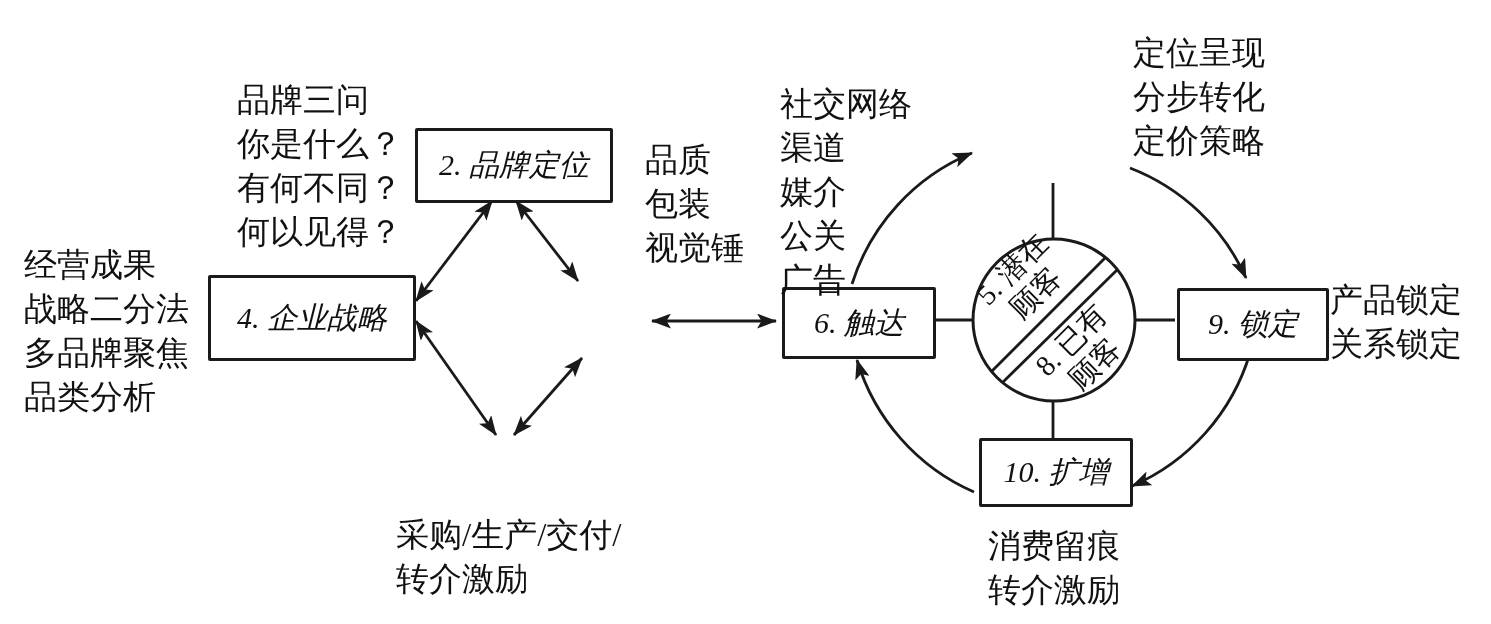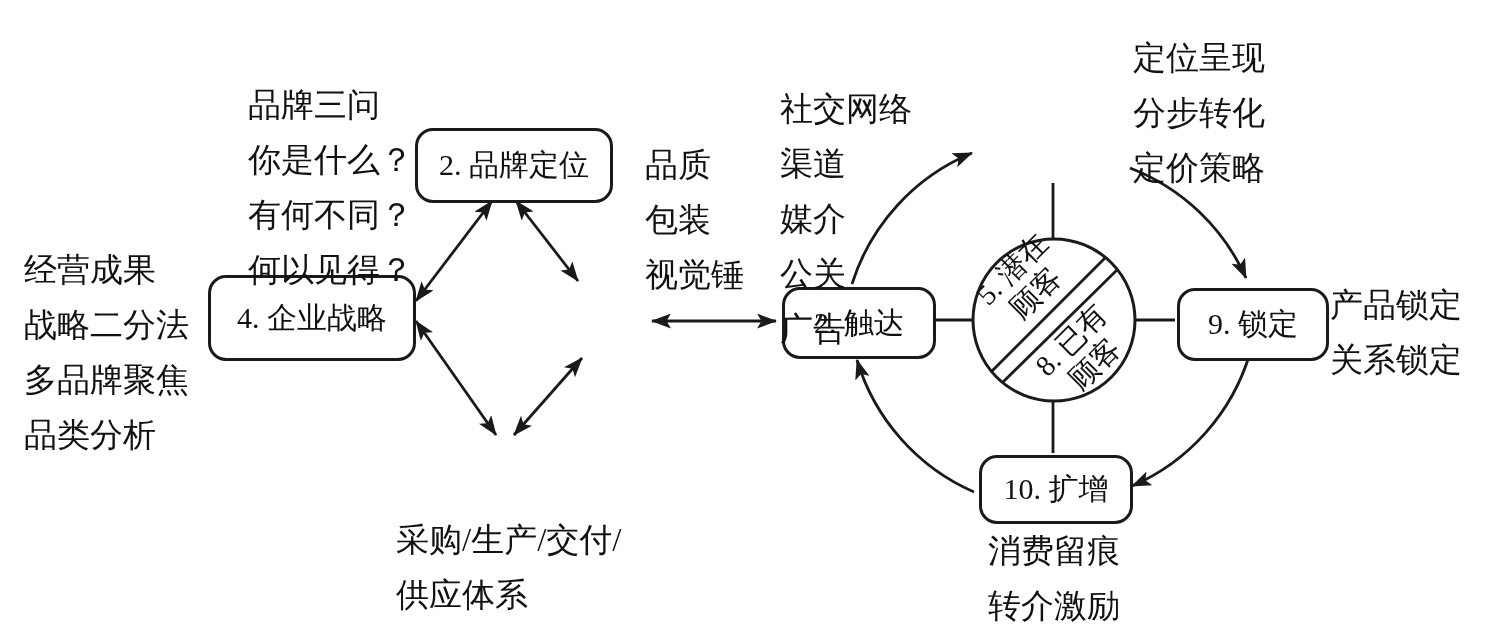--- a/index.html
+++ b/index.html
@@ -8,29 +8,30 @@
     width:1491px;height:624px;
     background:#ffffff;
     font-family:"Liberation Serif","DejaVu Serif",serif;
     color:#111111;
     overflow:hidden;
   }
   #arrow-layer{position:absolute;left:0;top:0;width:1491px;height:624px;}
   .box{
     position:absolute;
     display:flex;align-items:center;justify-content:center;
-    border:3px solid #1a1a1a;border-radius:18px;
+    border:3px solid #1a1a1a;border-radius:2px;
     background:#ffffff;
     font-size:30px;white-space:nowrap;
     z-index:2;
+    font-style:italic;
   }
   .ann{
     position:absolute;
     white-space:pre-line;
-    font-size:33px;line-height:55px;
+    font-size:33px;line-height:44px;
     z-index:2;
   }
   .circle-label{
     position:absolute;
     transform:translate(-50%,-50%) rotate(-45deg);
     font-size:29px;line-height:33px;
     text-align:center;white-space:pre-line;
     z-index:3;
   }
 </style>
@@ -62,48 +63,48 @@
     <line x1="1053" y1="183" x2="1053" y2="240" stroke="#1a1a1a" stroke-width="2.8"></line>
     <line x1="1053" y1="400" x2="1053" y2="453" stroke="#1a1a1a" stroke-width="2.8"></line>
 
     <circle cx="1054" cy="320" r="81" fill="#ffffff" stroke="#1a1a1a" stroke-width="3"></circle>
     <line x1="991" y1="372" x2="1106" y2="257" stroke="#1a1a1a" stroke-width="2.8"></line>
     <line x1="1002" y1="383" x2="1118" y2="269" stroke="#1a1a1a" stroke-width="2.8"></line>
   </svg>
 
   <div class="box" style="left:208px;top:275px;width:202px;height:80px">4. 企业战略</div>
   <div class="box" style="left:415px;top:128px;width:192px;height:69px">2. 品牌定位</div>
-  <div class="box" style="left:782px;top:287px;width:148px;height:66px">2. 触达</div>
+  <div class="box" style="left:782px;top:287px;width:148px;height:66px">6. 触达</div>
   <div class="box" style="left:1177px;top:288px;width:146px;height:67px">9. 锁定</div>
-  <div class="box" style="left:979px;top:455px;width:148px;height:63px">10. 扩增</div>
+  <div class="box" style="left:979px;top:438px;width:148px;height:63px">10. 扩增</div>
 
   <div class="circle-label" style="left:1024px;top:281px">5. 潜在
 顾客</div>
   <div class="circle-label" style="left:1083px;top:352px">8. 已有
 顾客</div>
 
   <div class="ann" style="left:24px;top:243px">经营成果
 战略二分法
 多品牌聚焦
 品类分析</div>
-  <div class="ann" style="left:248px;top:78px">品牌三问
+  <div class="ann" style="left:237px;top:78px">品牌三问
 你是什么？
 有何不同？
 何以见得？</div>
   <div class="ann" style="left:645px;top:138px">品质
 包装
 视觉锤</div>
   <div class="ann" style="left:780px;top:82px">社交网络
 渠道
 媒介
 公关
 广告</div>
   <div class="ann" style="left:1133px;top:31px">定位呈现
 分步转化
 定价策略</div>
   <div class="ann" style="left:988px;top:524px">消费留痕
 转介激励</div>
   <div class="ann" style="left:1330px;top:278px">产品锁定
 关系锁定</div>
   <div class="ann" style="left:396px;top:513px">采购/生产/交付/
-供应体系</div>
+转介激励</div>
 
 </div>
 
 </body></html>

